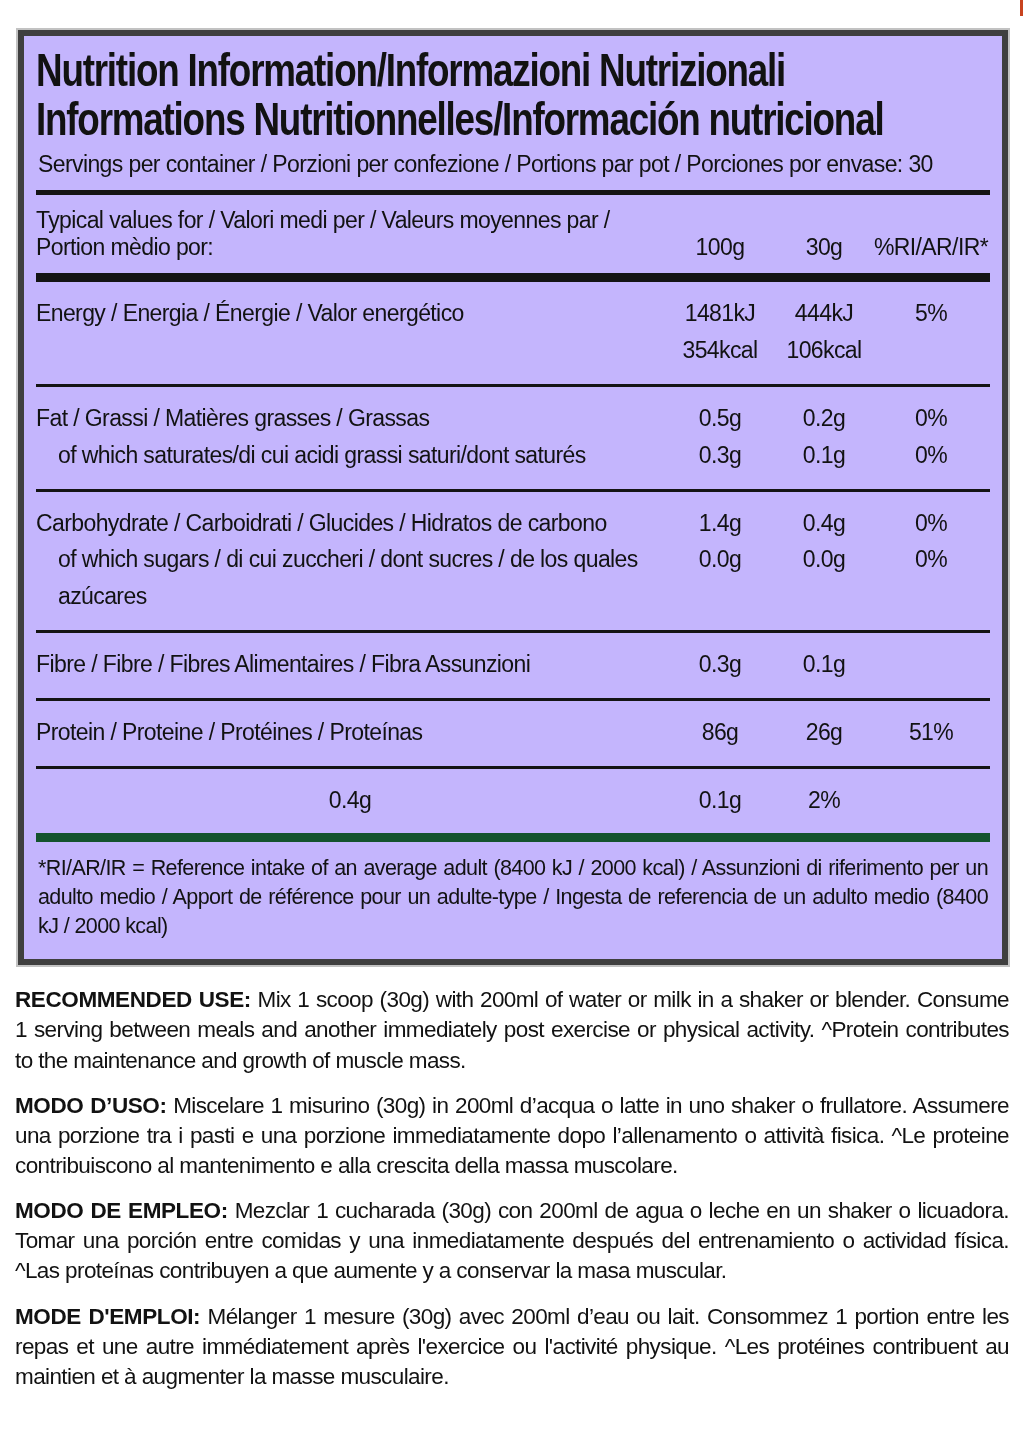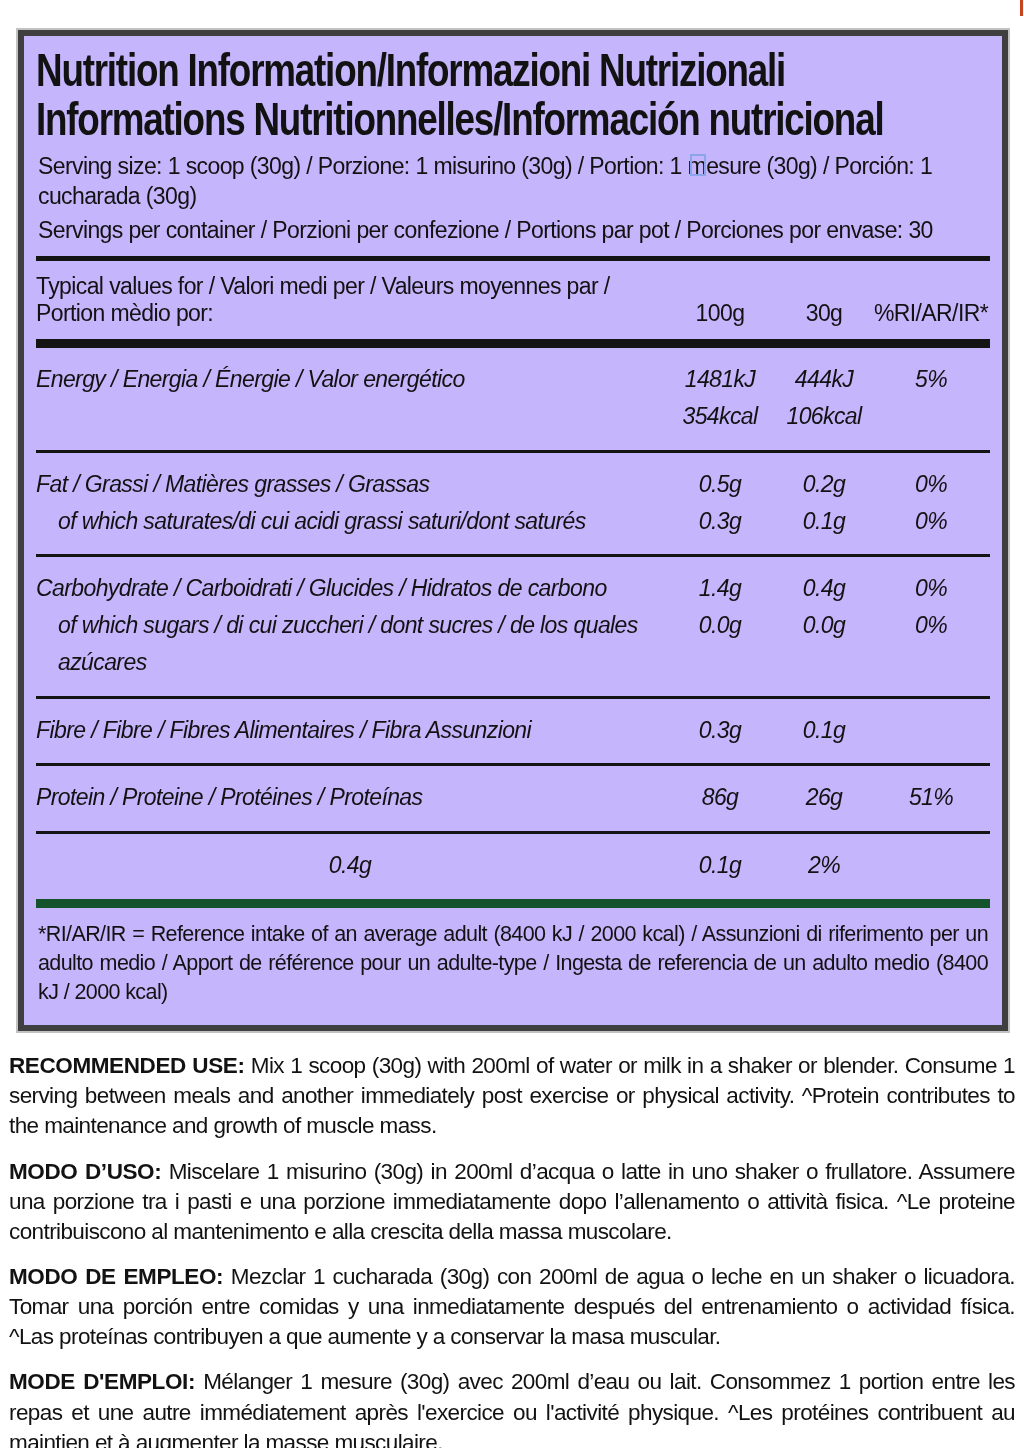--- a/index.html
+++ b/index.html
@@ -29,52 +29,48 @@
   .tofu{
     position:absolute;left:652px;top:2px;width:12px;height:18px;
     border:2px solid #8aa6e8;background:transparent;
   }
   .thead{
     border-top:5px solid #141414;
     padding:12px 0;display:grid;grid-template-columns:1fr 112px 96px 118px;
     font-size:23px;align-items:end;
   }
   .tbody{border-top:9px solid #141414;}
-  .trow-group{border-bottom:3px solid #141414;padding:13px 0 15px;font-style:italic;}
+  .trow-group{border-bottom:3px solid #141414;padding:13px 0 15px;}
   .trow-group:last-child{border-bottom:none;}
   .trow{display:grid;grid-template-columns:1fr 112px 96px 118px;font-size:23px;line-height:1.6;}
   .tlabel{padding-right:6px;}
   .tlabel.indent{padding-left:22px;}
   .tval{text-align:center;}
   .tfoot{
     border-top:9px solid #14532d;
     padding:12px 2px 6px;font-size:21.5px;line-height:1.35;text-align:justify;
   }
   
-  .usage{margin:15px 9px 0;font-size:22.5px;line-height:1.34;text-align:justify;}
+  .usage{margin:15px 15px 0;font-size:22.5px;line-height:1.34;text-align:justify;}
   .usage:first-of-type{margin-top:20px;}
   .usage .ulabel{font-weight:bold;letter-spacing:-0.4px;}
   
   .sliver{position:absolute;top:0;right:1px;width:3px;height:16px;background:#c8431f;}
 </style>
 </head>
 <body>
 
 <div class="sliver"></div>
 
 <div class="panel">
   <div class="title">
     <div>Nutrition Information/Informazioni Nutrizionali</div>
     <div>Informations Nutritionnelles/Información nutricional</div>
   </div>
 
-  <div class="serving-line">
-    <span>Serving size: 1 scoop (30g) / Porzione: 1 misurino (30g) / Portion: 1 mesure (30g) / Porción: 1 cucharada (30g)</span>
-    <span class="tofu"></span>
-  </div>
   <div class="servings-line">Servings per container / Porzioni per confezione / Portions par pot / Porciones por envase: 30</div>
 
   <div class="thead">
     <div class="tlabel">Typical values for / Valori medi per / Valeurs moyennes par / Portion mèdio por:</div>
     <div class="tval">100g</div>
     <div class="tval">30g</div>
     <div class="tval">%RI/AR/IR*</div>
   </div>
 
   <div class="tbody" id="table-rows">

